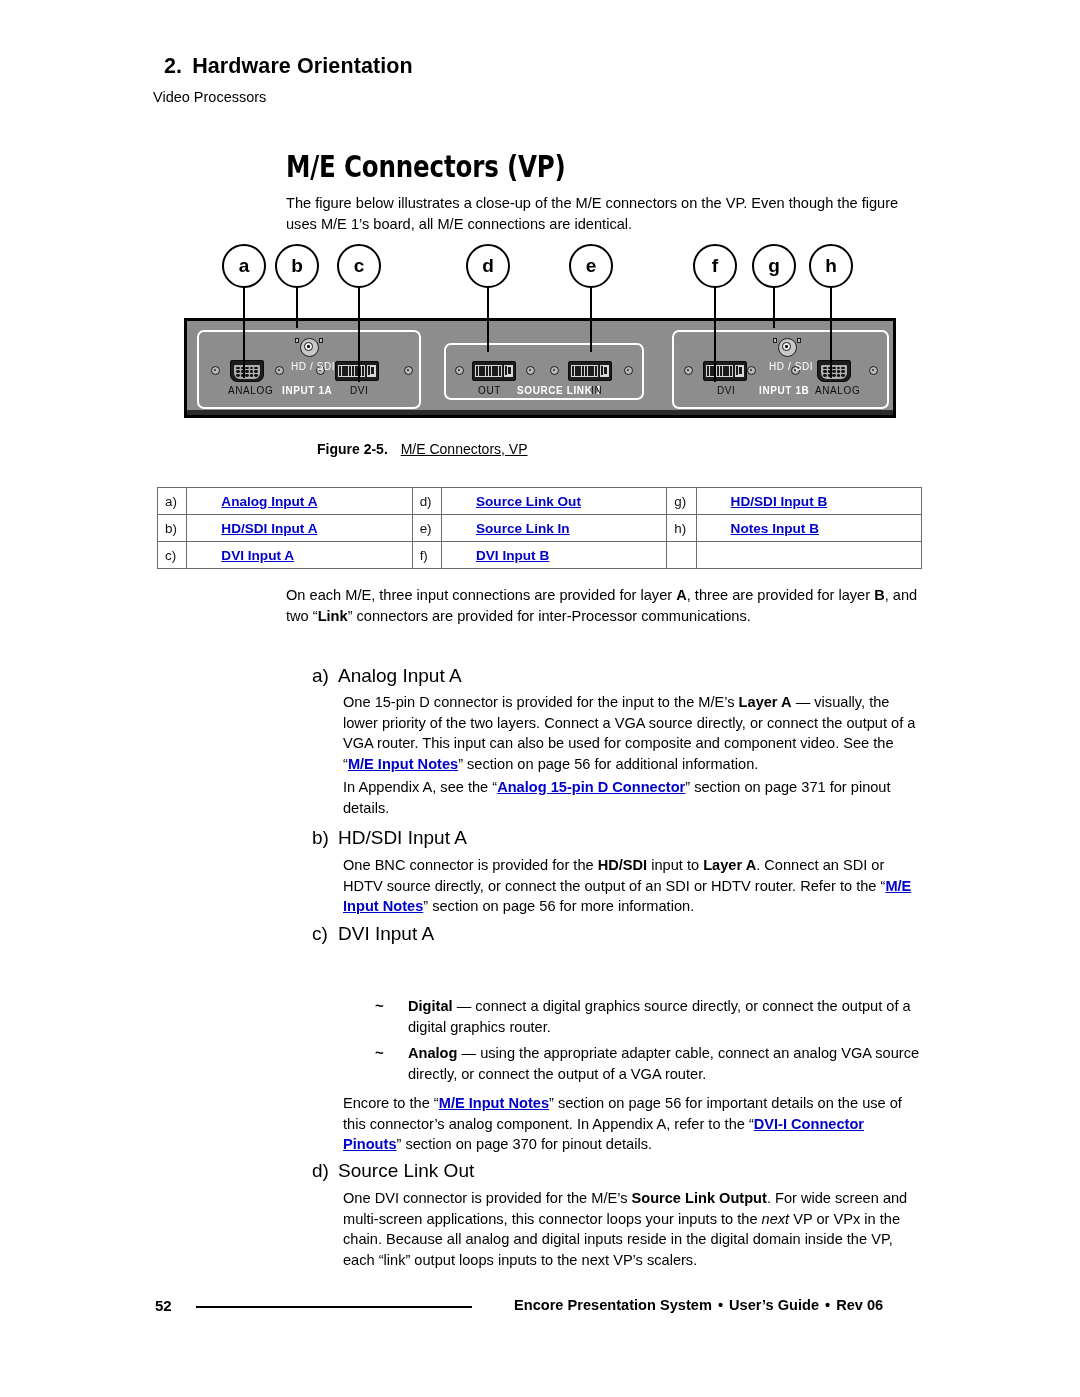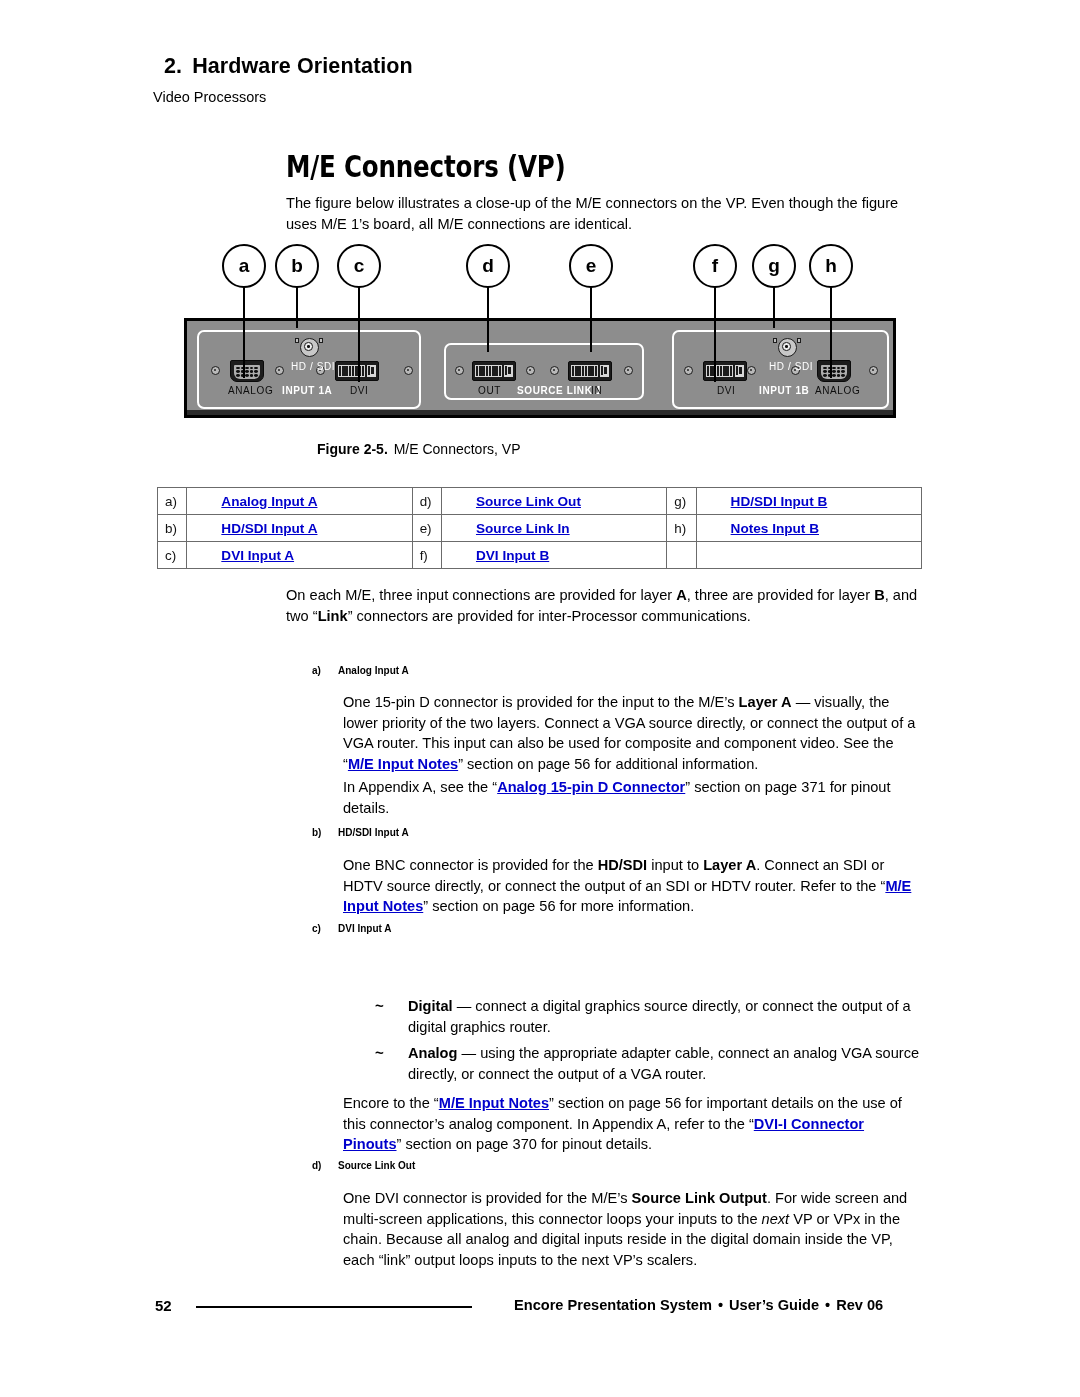--- a/index.html
+++ b/index.html
@@ -71,22 +71,22 @@
   .lnk {
     color: #0000cc;
     font-weight: bold;
     text-decoration: underline;
     cursor: pointer;
   }
 
   
   .li-head {
     position: absolute;
-    font-size: 10px;
-    font-weight: bold;
+    font-size: 19px;
+    font-weight: normal;
   }
   .li-head .marker {
     display: inline-block;
     width: 26px;
   }
 
   
   .tilde-row { position: absolute; font-size: 14.6px; line-height: 20.6px; }
   .tilde-row .tilde {
     position: absolute;
@@ -595,21 +595,21 @@
           </span>
       </div>
       <div class="lbl dark" style="left:628px; top:64px;">ANALOG</div>
 
       <div class="chassis-foot"></div>
     </div>
   </div>
 
   <div class="fig-caption">
     <span class="fc-bold">Figure 2-5.</span>
-    <span style="margin-left:2px;">M/E Connectors, VP</span>
+    <span style="margin-left:9px;text-decoration:underline;">M/E Connectors, VP</span>
   </div>
 
   <table class="legend-table">
     <tbody>
       <tr>
         <td class="k">a)</td>
         <td class="v"><span class="lnk">Analog Input A</span></td>
         <td class="k">d)</td>
         <td class="v"><span class="lnk">Source Link Out</span></td>
         <td class="k">g)</td>

